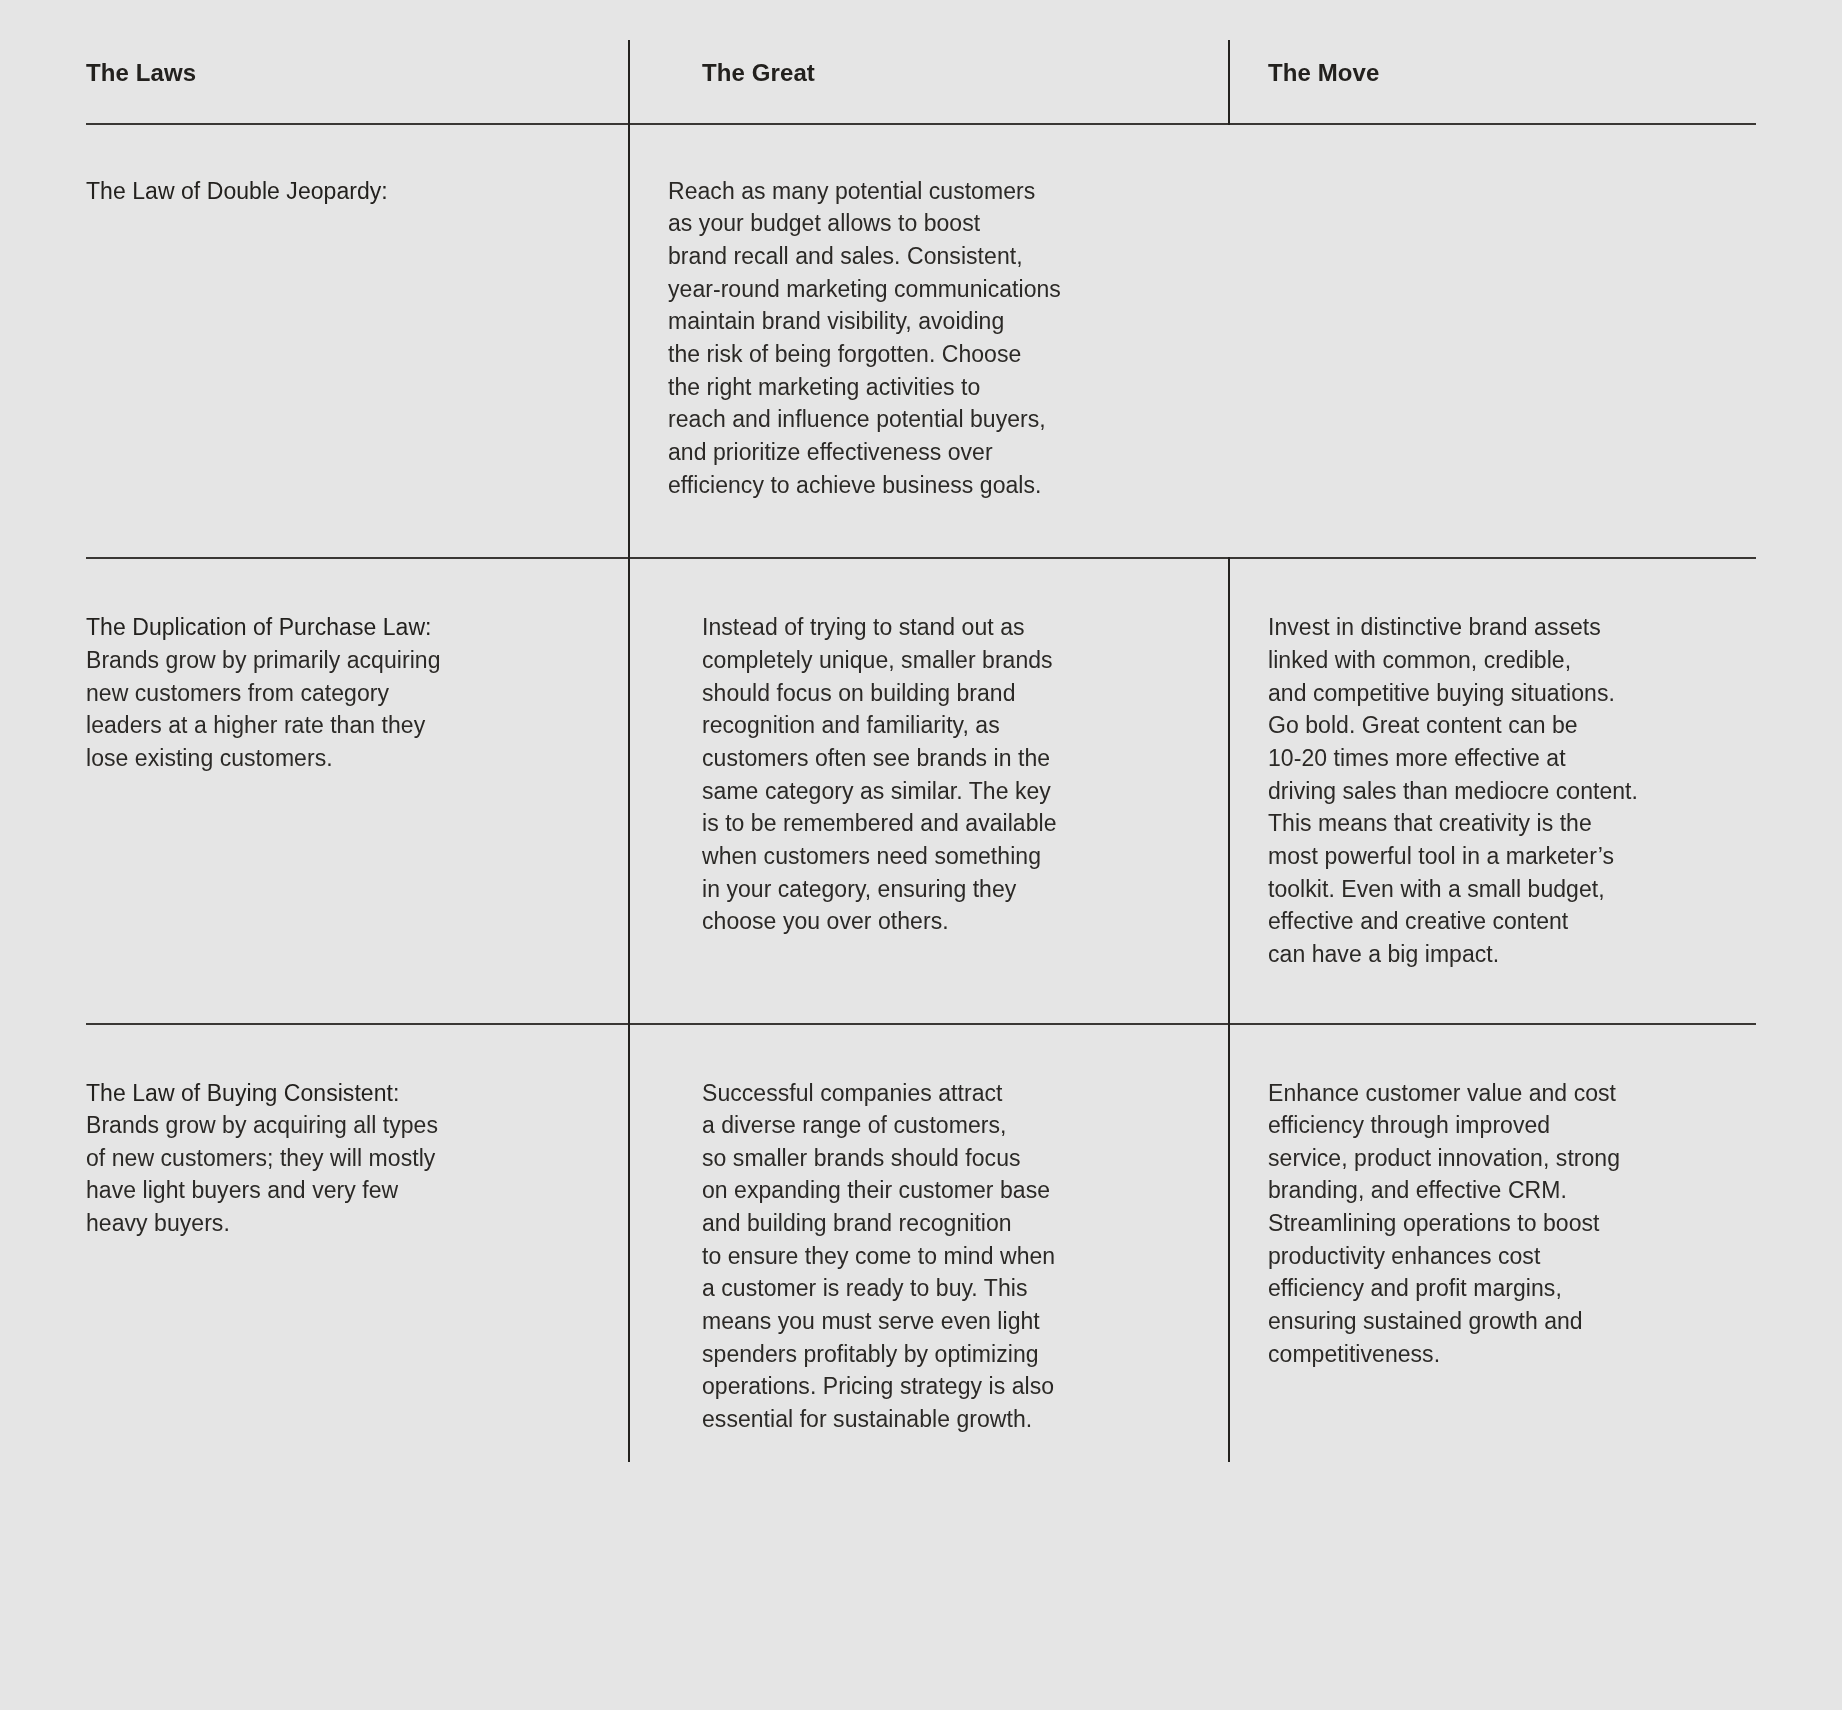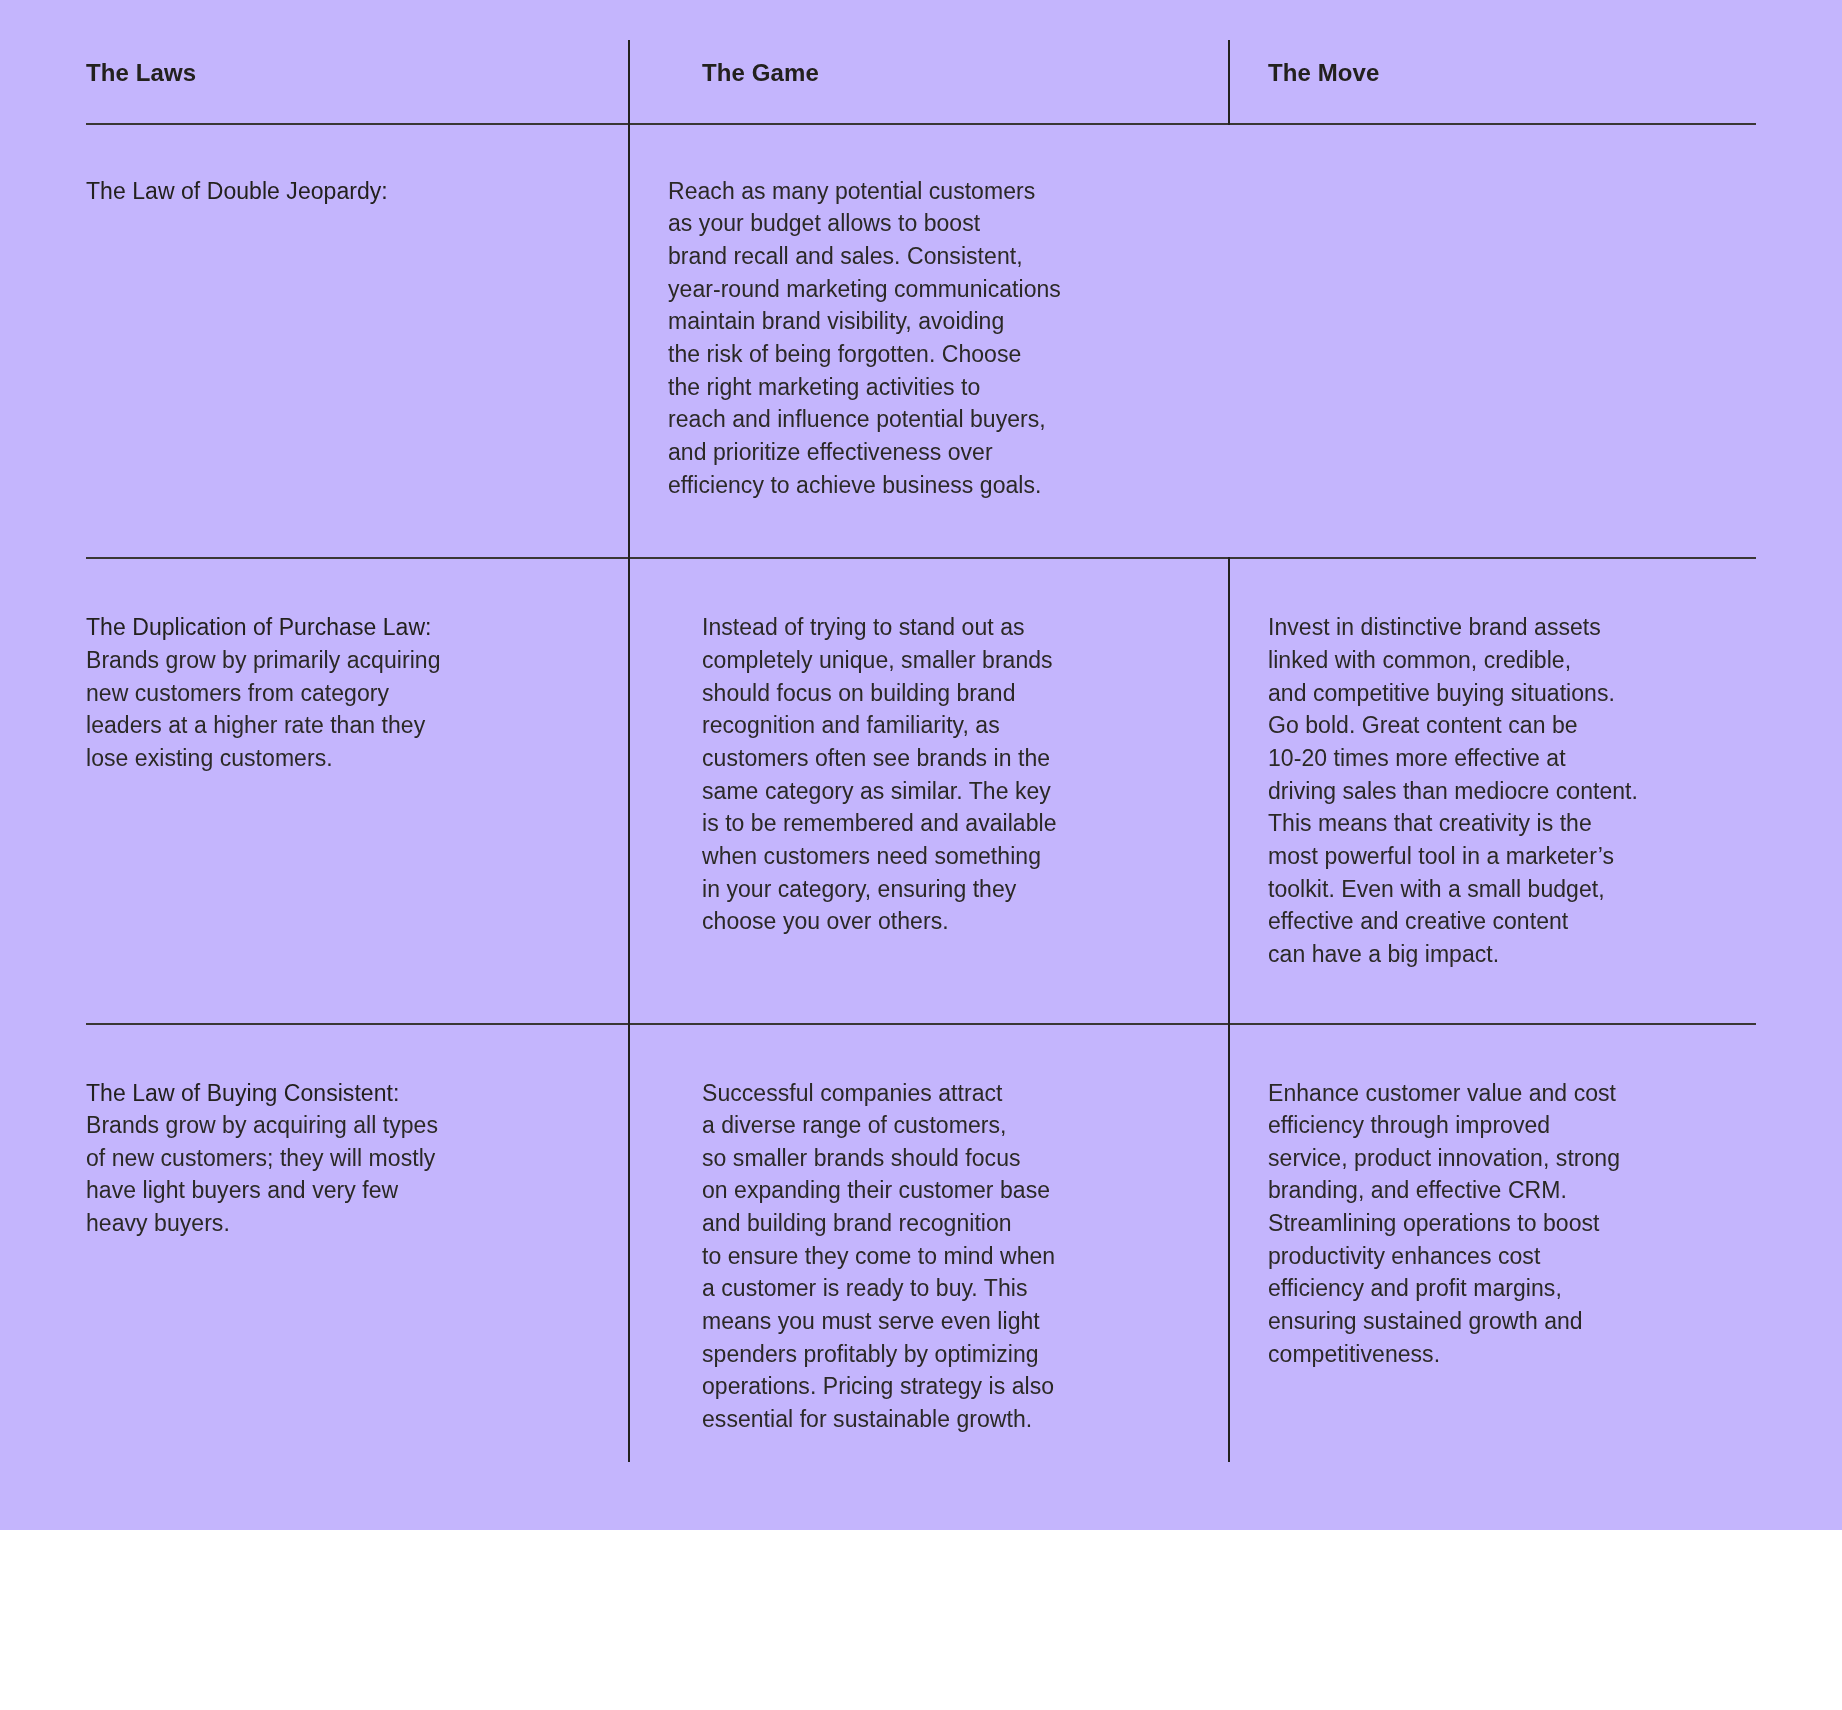--- a/index.html
+++ b/index.html
@@ -13,22 +13,22 @@
     height: 1710px;
     font-family: "Liberation Sans", sans-serif;
     color: #23211e;
     -webkit-font-smoothing: antialiased;
     overflow: hidden;
   }
 
   .page {
     position: relative;
     width: 1842px;
-    height: 1530px;
-    background: #c4b5fd;
+    height: 1710px;
+    background: #e5e5e5;
     box-sizing: border-box;
   }
 
   
   .laws-table {
     position: absolute;
     left: 86px;
     top: 52px;
     width: 1670px;
   }
@@ -140,21 +140,21 @@
 
 <div class="page">
 
   <div class="laws-table">
 
     <div class="table-row header-row">
       <div class="col col-laws">
         <div class="col-header-text">The Laws</div>
       </div>
       <div class="col col-game">
-        <div class="col-header-text">The Game</div>
+        <div class="col-header-text">The Great</div>
       </div>
       <div class="col col-move">
         <div class="col-header-text">The Move</div>
       </div>
     </div>
 
     <div class="rule rule-header"></div>
 
     <div class="table-row body-row row-1">
       <div class="col col-laws">

